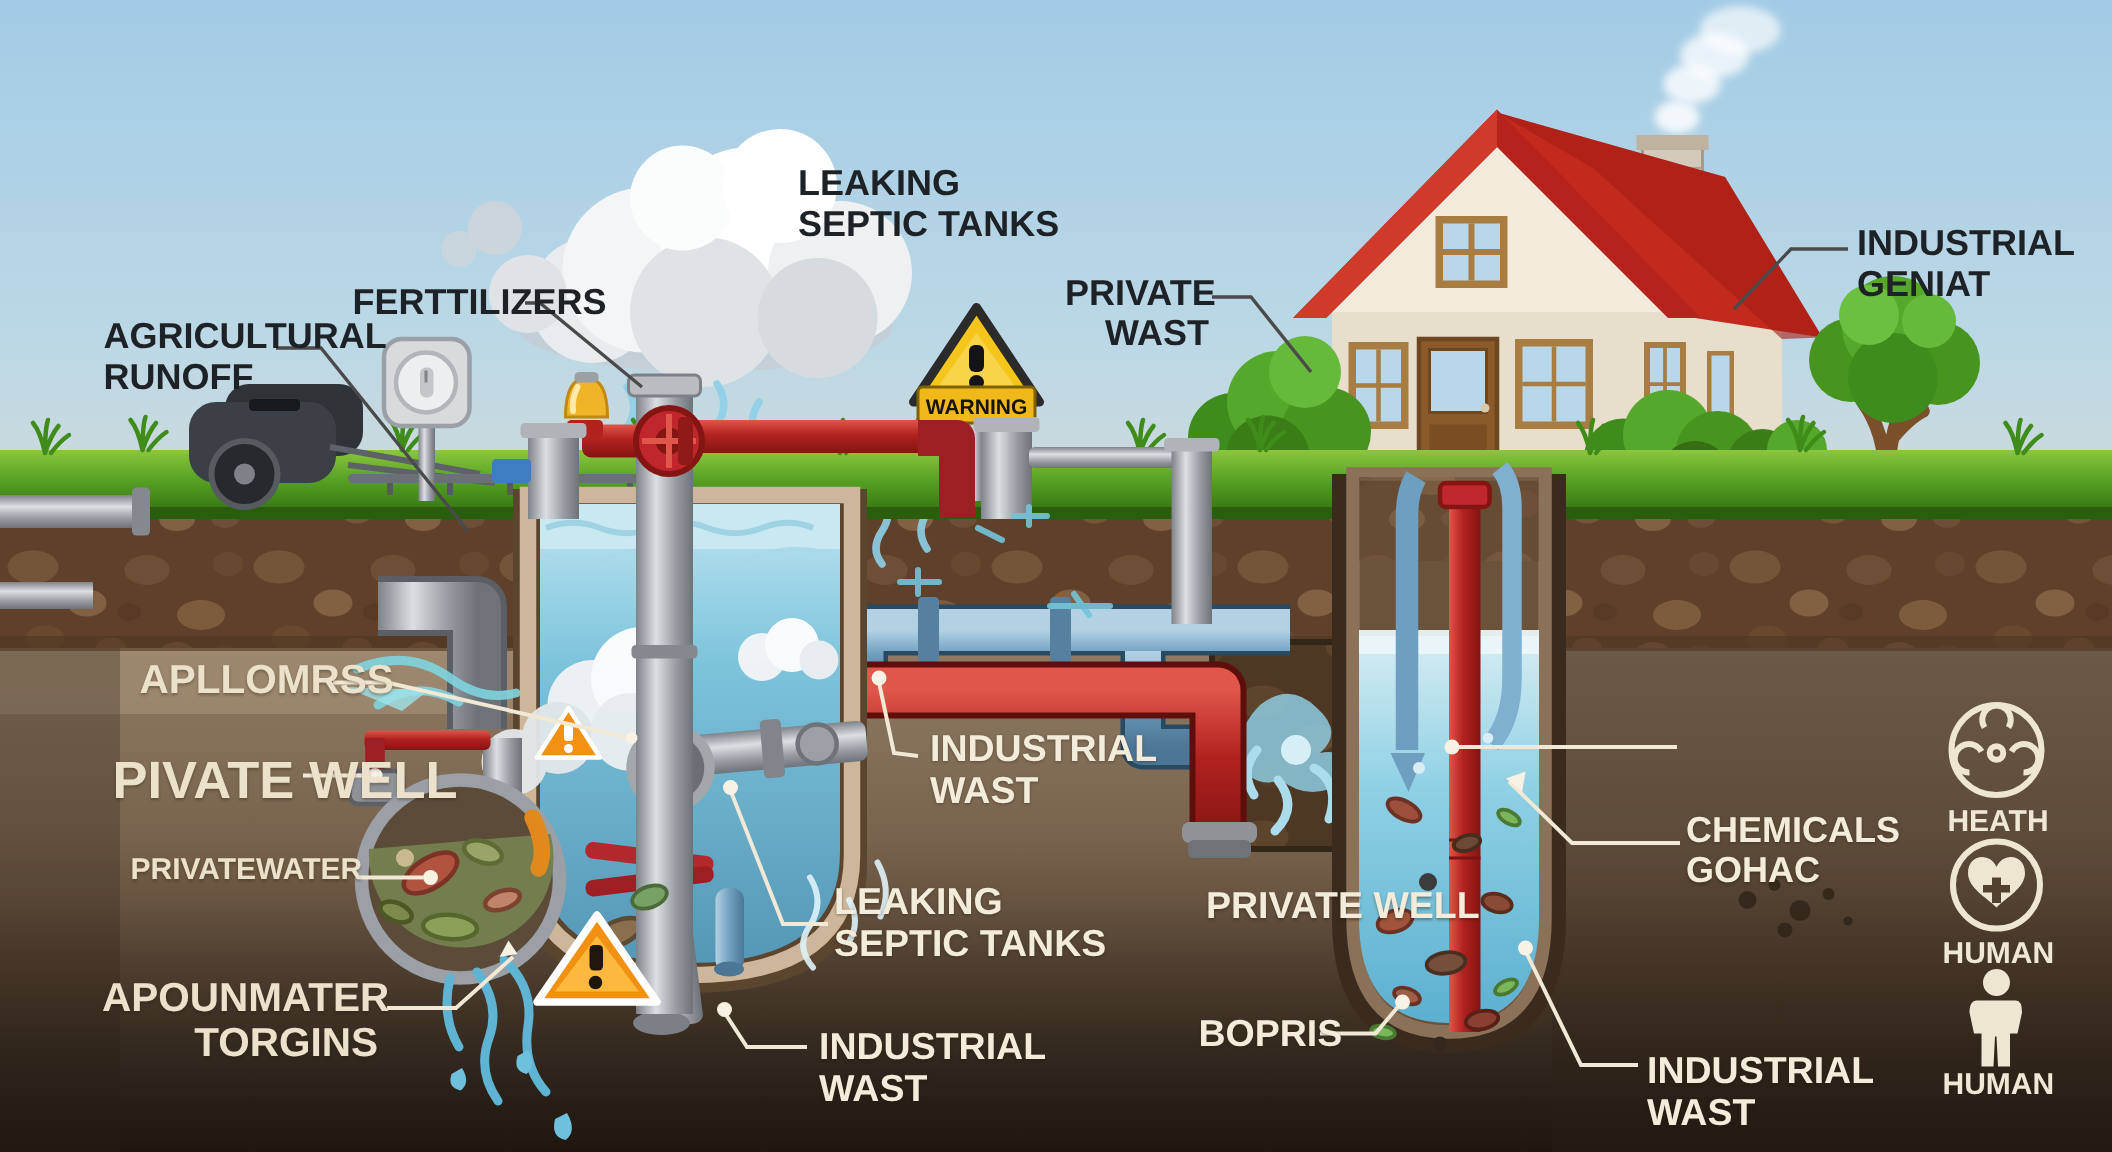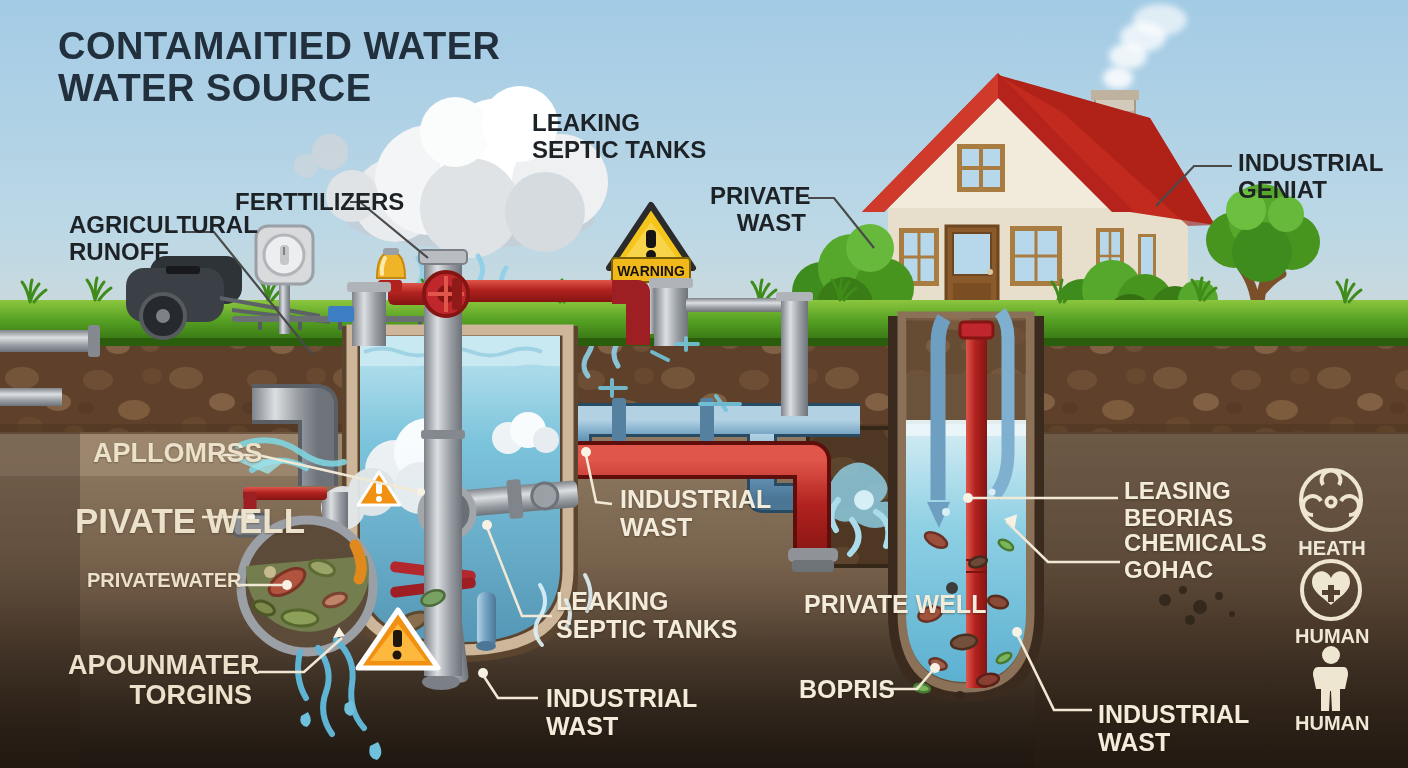--- a/index.html
+++ b/index.html
@@ -493,22 +493,20 @@
     <path d="M1331,578 c-4,-10 -19,-9 -19,4 c0,10 12,16 19,23 c7,-7 19,-13 19,-23 c0,-13 -15,-14 -19,-4 Z" fill="#efe6d2"></path>
     <rect x="1328" y="585" width="6" height="17" fill="#53402f"></rect>
     <rect x="1322" y="590" width="18" height="5" fill="#53402f"></rect>
   </g>
   <g fill="#efe6d2">
     <circle cx="1331" cy="655" r="9"></circle>
     <path d="M1318,667 h26 q4,0 4,8 l-3,14 h-5 l0,22 h-8 l-1,-20 h-1 l-1,20 h-8 l0,-22 h-5 l-3,-14 q0,-8 5,-8 Z"></path>
   </g>
 </svg>
 
-<div class="title">CONTAMAITIED WATER
-WATER SOURCE</div>
 
 <div class="lbl dark" style="left:40px;top:212px;width:200px;text-align:left;font-size:24px;margin-left:29px;">AGRICULTURAL
 RUNOFF</div>
 <div class="lbl dark" style="left:235px;top:189px;font-size:24px;">FERTTILIZERS</div>
 <div class="lbl dark" style="left:532px;top:110px;font-size:24px;">LEAKING
 SEPTIC TANKS</div>
 <div class="lbl dark" style="left:710px;top:183px;width:96px;text-align:right;font-size:24px;">PRIVATE
 WAST</div>
 <div class="lbl dark" style="left:1238px;top:150px;font-size:24px;">INDUSTRIAL
 GENIAT</div>
@@ -520,23 +518,21 @@
 TORGINS</div>
 
 <div class="lbl white" style="left:620px;top:485px;font-size:25px;">INDUSTRIAL
 WAST</div>
 <div class="lbl white" style="left:556px;top:587px;font-size:25px;">LEAKING
 SEPTIC TANKS</div>
 <div class="lbl white" style="left:546px;top:684px;font-size:25px;">INDUSTRIAL
 WAST</div>
 <div class="lbl white" style="left:768px;top:590px;font-size:25px;margin-left:36px;">PRIVATE WELL</div>
 <div class="lbl white" style="left:799px;top:675px;font-size:25px;">BOPRIS</div>
-<div class="lbl white" style="left:1124px;top:478px;font-size:24px;">LEASING
-BEORIAS</div>
-<div class="lbl white" style="left:1124px;top:530px;font-size:24px;">CHEMICALS
+<div class="lbl white" style="left:1124px;top:541px;font-size:24px;">CHEMICALS
 GOHAC</div>
 <div class="lbl white" style="left:1098px;top:700px;font-size:25px;">INDUSTRIAL
 WAST</div>
 
 <div class="legend-lbl" style="left:1298px;top:537px;width:68px;">HEATH</div>
 <div class="legend-lbl" style="left:1295px;top:625px;width:74px;">HUMAN</div>
 <div class="legend-lbl" style="left:1295px;top:712px;width:74px;">HUMAN</div>
 
 </div>
 

